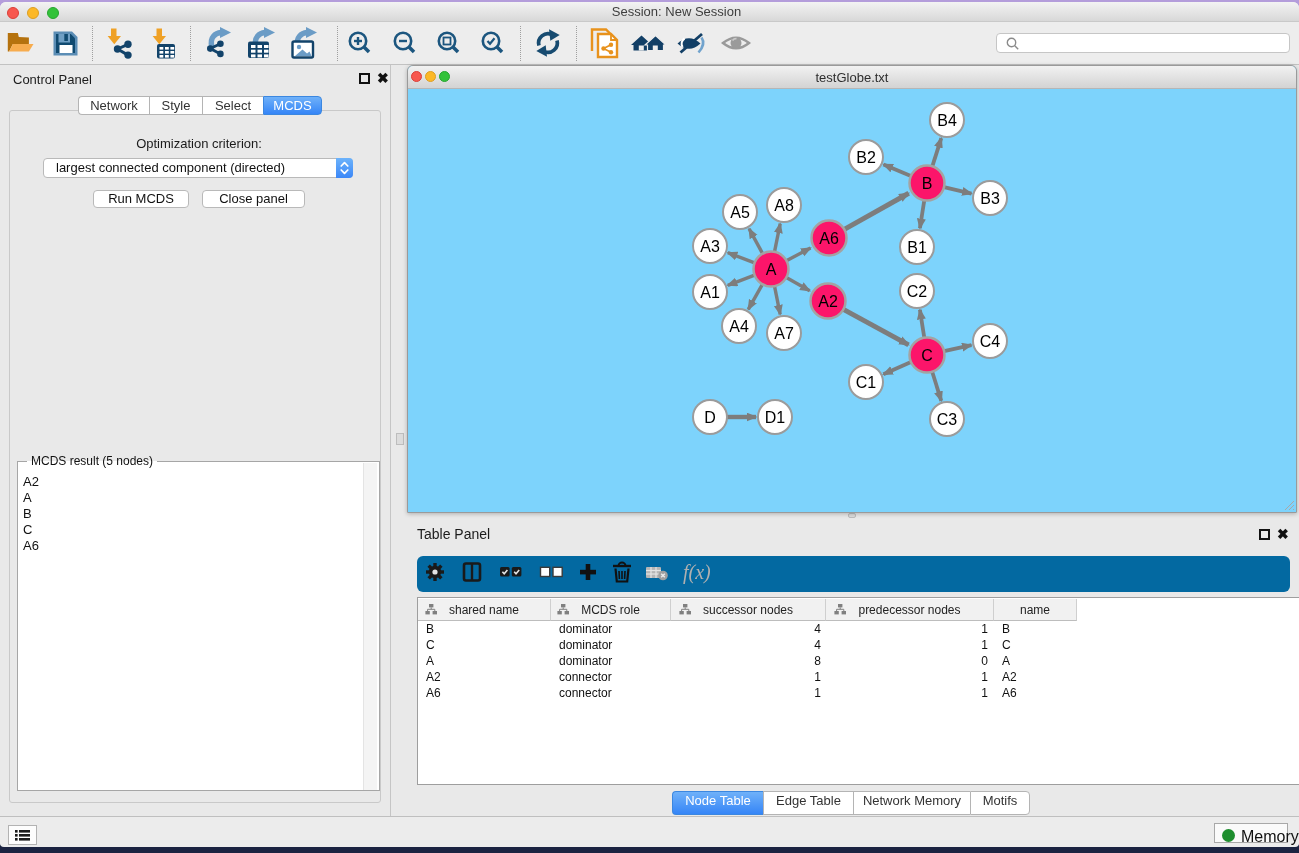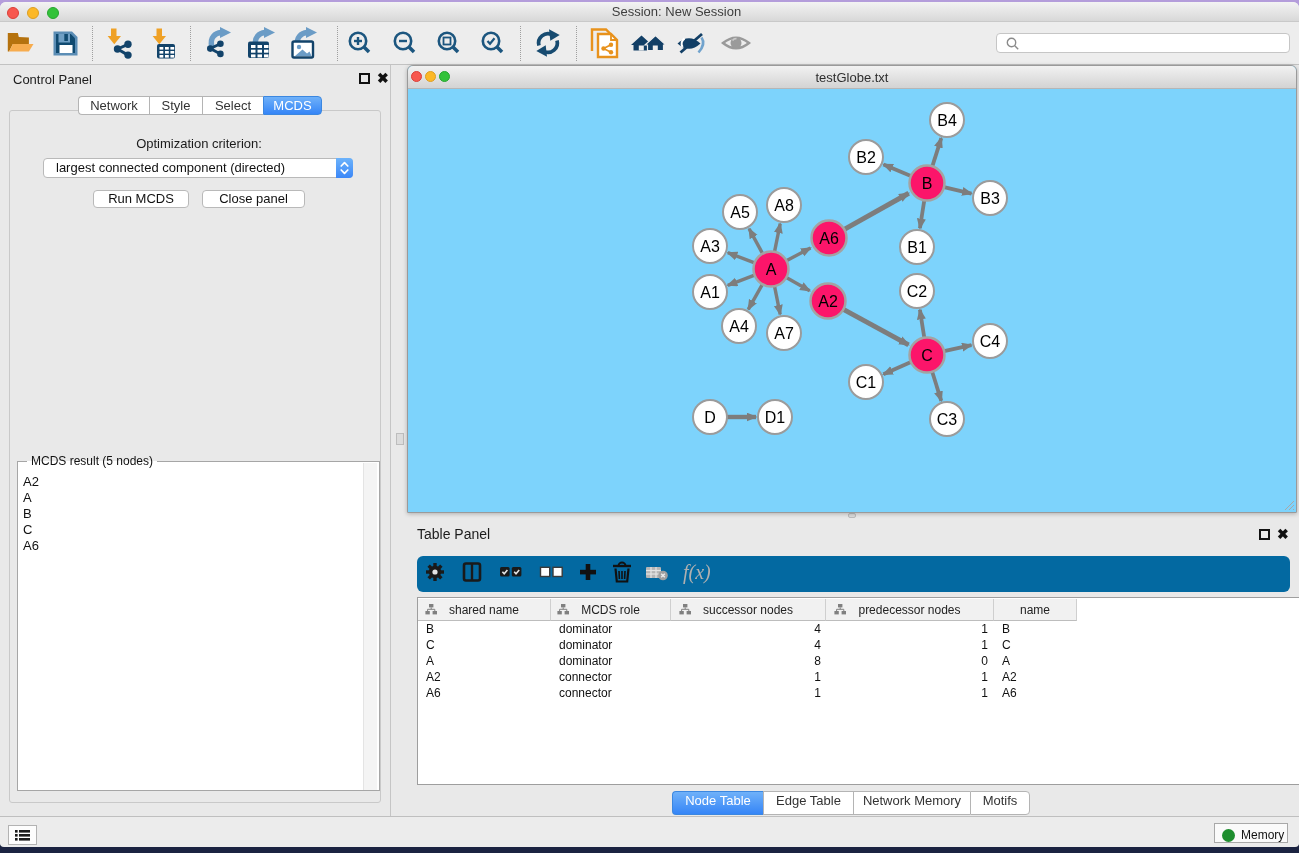--- a/index.html
+++ b/index.html
@@ -65,21 +65,21 @@
 .cr{position:absolute;text-align:right;}
 
 #btabs{position:absolute;left:264px;top:272px;height:24px;display:flex;font-size:13px;color:#333;}
 #btabs .tab{background:#fff;border:1px solid #b4b4b4;border-right:none;line-height:18px;text-align:center;}
 #btabs .tab:first-child{border-radius:4px 0 0 4px;}
 #btabs .tab.last{border-right:1px solid #b4b4b4;border-radius:0 4px 4px 0;}
 #btabs .tab.active{background:linear-gradient(#6fb1f9,#3585f7);color:#fff;border-color:#3b87e0;}
 
 #statusbar{position:absolute;left:0;top:814px;width:100%;height:30px;background:#ececec;border-top:1px solid #bfbfbf;border-radius:0 0 4px 4px;}
 #listbtn{position:absolute;left:8px;top:8px;width:29px;height:20px;background:#fdfdfd;border:1px solid #b3b3b3;}
-#membtn{position:absolute;left:1214px;top:6px;width:74px;height:20px;background:#fafafa;border:1px solid #a8a8a8;font-size:12px;color:#111;}
+#membtn{position:absolute;left:1214px;top:6px;width:74px;height:20px;background:#fafafa;border:1px solid #a8a8a8;font-size:16px;color:#111;}
 #membtn .dot{position:absolute;left:7px;top:5px;width:13px;height:13px;border-radius:50%;background:#1e8e2e;}
 #membtn .mt{position:absolute;left:26px;top:4px;}
 .splitsq{position:absolute;background:#dcdcdc;border:1px solid #bdbdbd;}
 </style>
 </head>
 <body>
 <div id="walltop"></div>
 <div id="app">
   <div id="titlebar">
     <div class="tl t1"></div>

